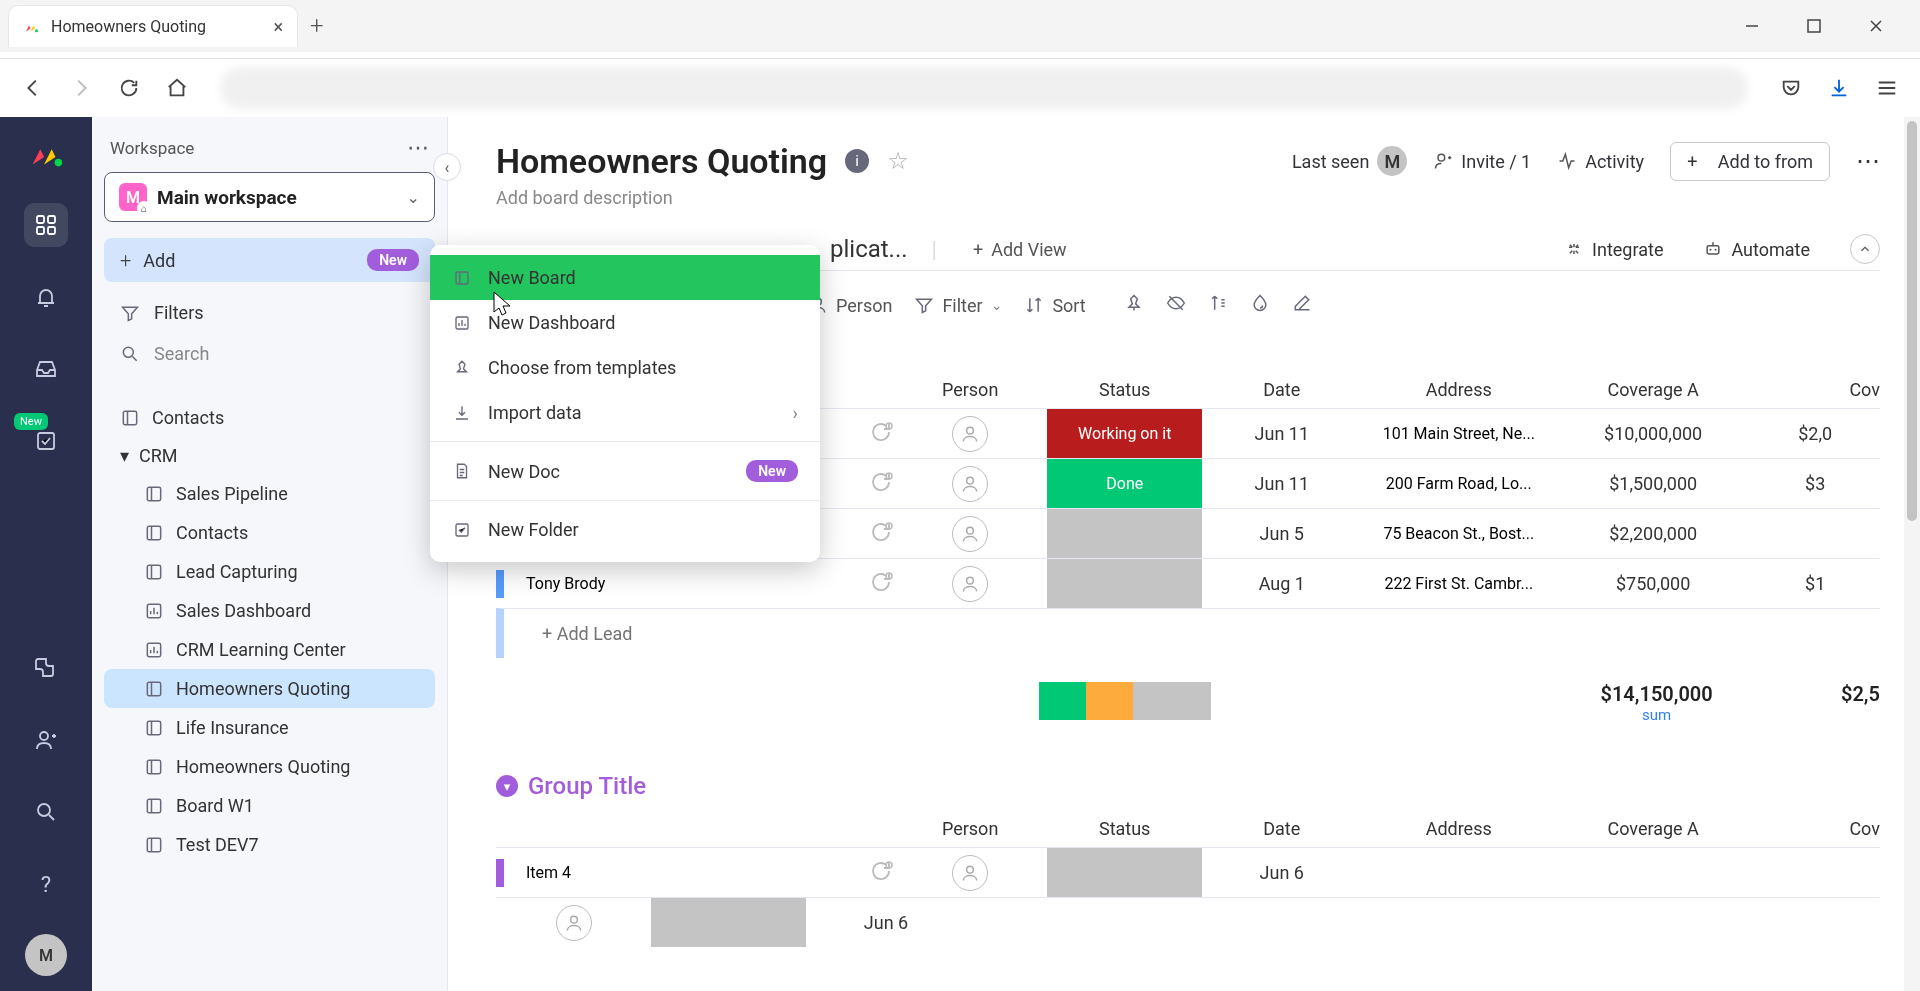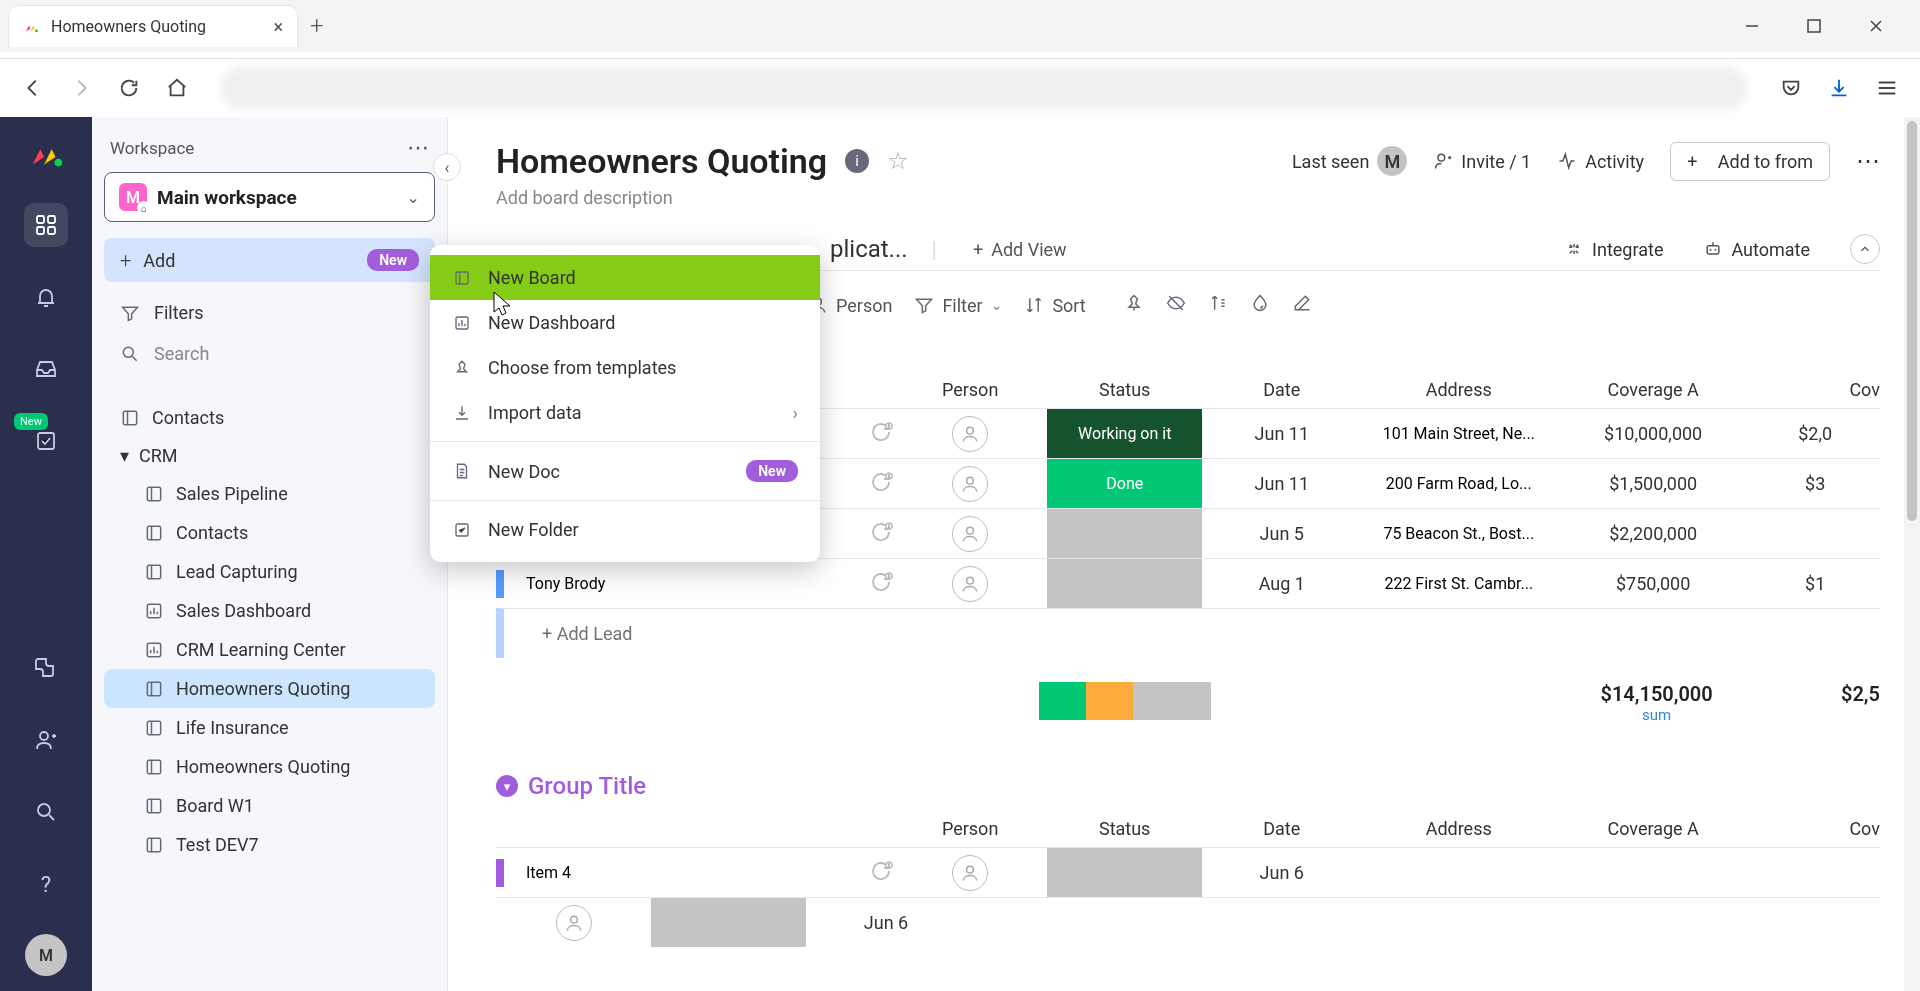--- a/index.html
+++ b/index.html
@@ -93,21 +93,21 @@
 
 .trow { display: flex; align-items: center; height: 50px; border-top: 1px solid #e4e7ef; }
 .trow .cell { display: flex; align-items: center; justify-content: center; font-size: 18px; color: #333; }
 .trow .name-cell { width: 398px; display: flex; align-items: center; gap: 14px; border-left: 8px solid #579bfc; padding-left: 22px; }
 .trow .name-cell .txt { flex: 1; }
 .trow .name-cell .chat { color: #aaa; cursor: pointer; }
 .person-cell { width: 155px; }
 .person-cell .pc { width: 36px; height: 36px; border-radius: 50%; border: 1.5px solid #bbb; display: flex; align-items: center; justify-content: center; color: #999; }
 .status-cell { width: 155px; align-self: stretch; }
 .status-pill { width: 100%; height: 100%; display: flex; align-items: center; justify-content: center; color: #fff; font-size: 16px; }
-.status-working { background: #14532d; }
+.status-working { background: #b91c1c; }
 .status-done { background: #00c875; }
 .status-empty { background: #c4c4c4; }
 .date-cell { width: 160px; }
 .addr-cell { width: 195px; white-space: nowrap; overflow: hidden; text-overflow: ellipsis; display:block; text-align:center; line-height:50px; }
 .cov-cell { width: 195px; }
 .cov2-cell { width: 130px; text-align: right; padding-right: 0; justify-content: flex-end; }
 
 .add-lead { height: 50px; border-top: 1px solid #e4e7ef; border-left: 8px solid #b6d3fd; display: flex; align-items: center; padding-left: 38px; color: #737373; font-size: 18px; cursor: pointer; }
 
 .sum-row { display: flex; margin-top: 24px; }
@@ -122,21 +122,21 @@
 .sum-cov2 { width: 130px; text-align: right; font-size: 20px; font-weight: 600; color: #222; }
 
 .group2 { margin-top: 48px; }
 .group-head { display: flex; align-items: center; gap: 10px; font-size: 24px; font-weight: 500; color: #a25ddc; margin-bottom: 10px; }
 .group-head .chev { width: 22px; height: 22px; background: #a25ddc; border-radius: 50%; display: flex; align-items: center; justify-content: center; color: #fff; font-size: 13px; }
 .group2 .trow .name-cell { border-left-color: #a25ddc; }
 
 
 .popup { position: absolute; left: 430px; top: 245px; width: 390px; background: #fff; border-radius: 10px; box-shadow: 0 8px 28px rgba(0,0,0,0.22); z-index: 100; padding: 10px 0; }
 .popup .mitem { display: flex; align-items: center; gap: 16px; padding: 12px 22px; font-size: 18px; color: #333; cursor: pointer; }
-.popup .mitem:hover, .popup .mitem.hov { background: #84cc16; }
+.popup .mitem:hover, .popup .mitem.hov { background: #22c55e; }
 .popup .mitem .ico { width: 20px; height: 20px; color: #676879; display: flex; align-items: center; justify-content: center; }
 .popup .mitem .right { margin-left: auto; color: #888; }
 .popup .mitem .new-b { margin-left: auto; background: #a25ddc; color: #fff; font-size: 14px; padding: 3px 12px; border-radius: 10px; font-weight: 600; }
 .popup .sep { height: 1px; background: #e8e8e8; margin: 6px 0; }
 
 .cursor { position: absolute; left: 490px; top: 290px; z-index: 200; font-size: 22px; pointer-events: none; }
 
 .scrollbar { position: absolute; right: 0; top: 117px; width: 16px; height: 875px; background: #f4f4f4; }
 .scrollbar .thumb { background: #c4c4c4; width: 10px; margin: 0 auto; border-radius: 5px; height: 400px; margin-top: 4px; }
 </style>

